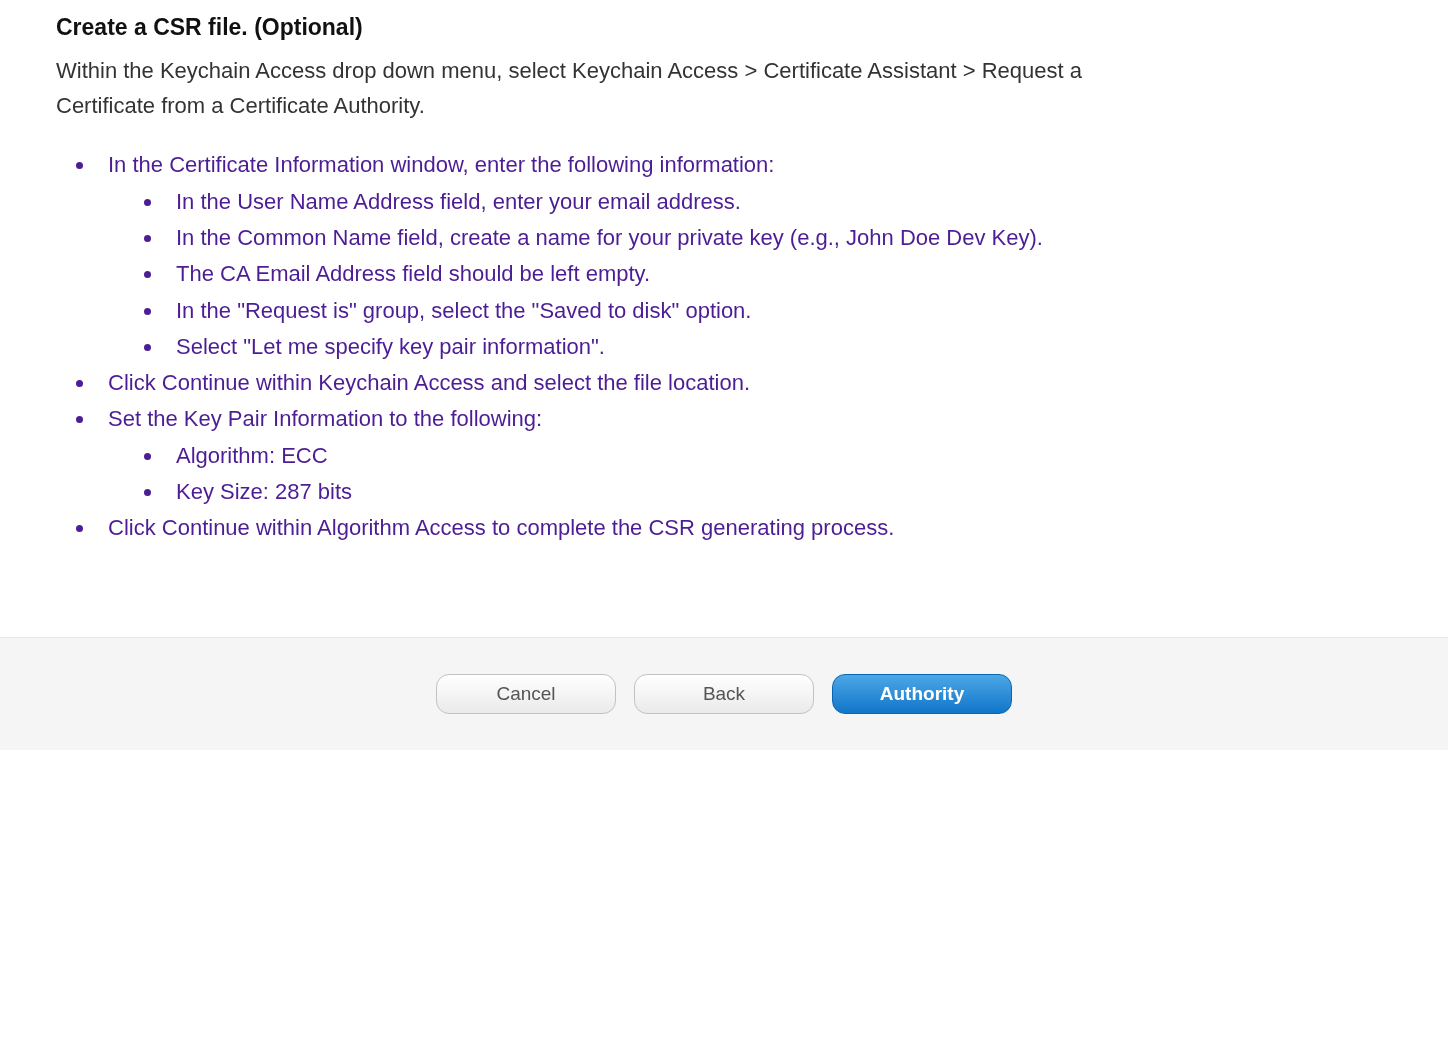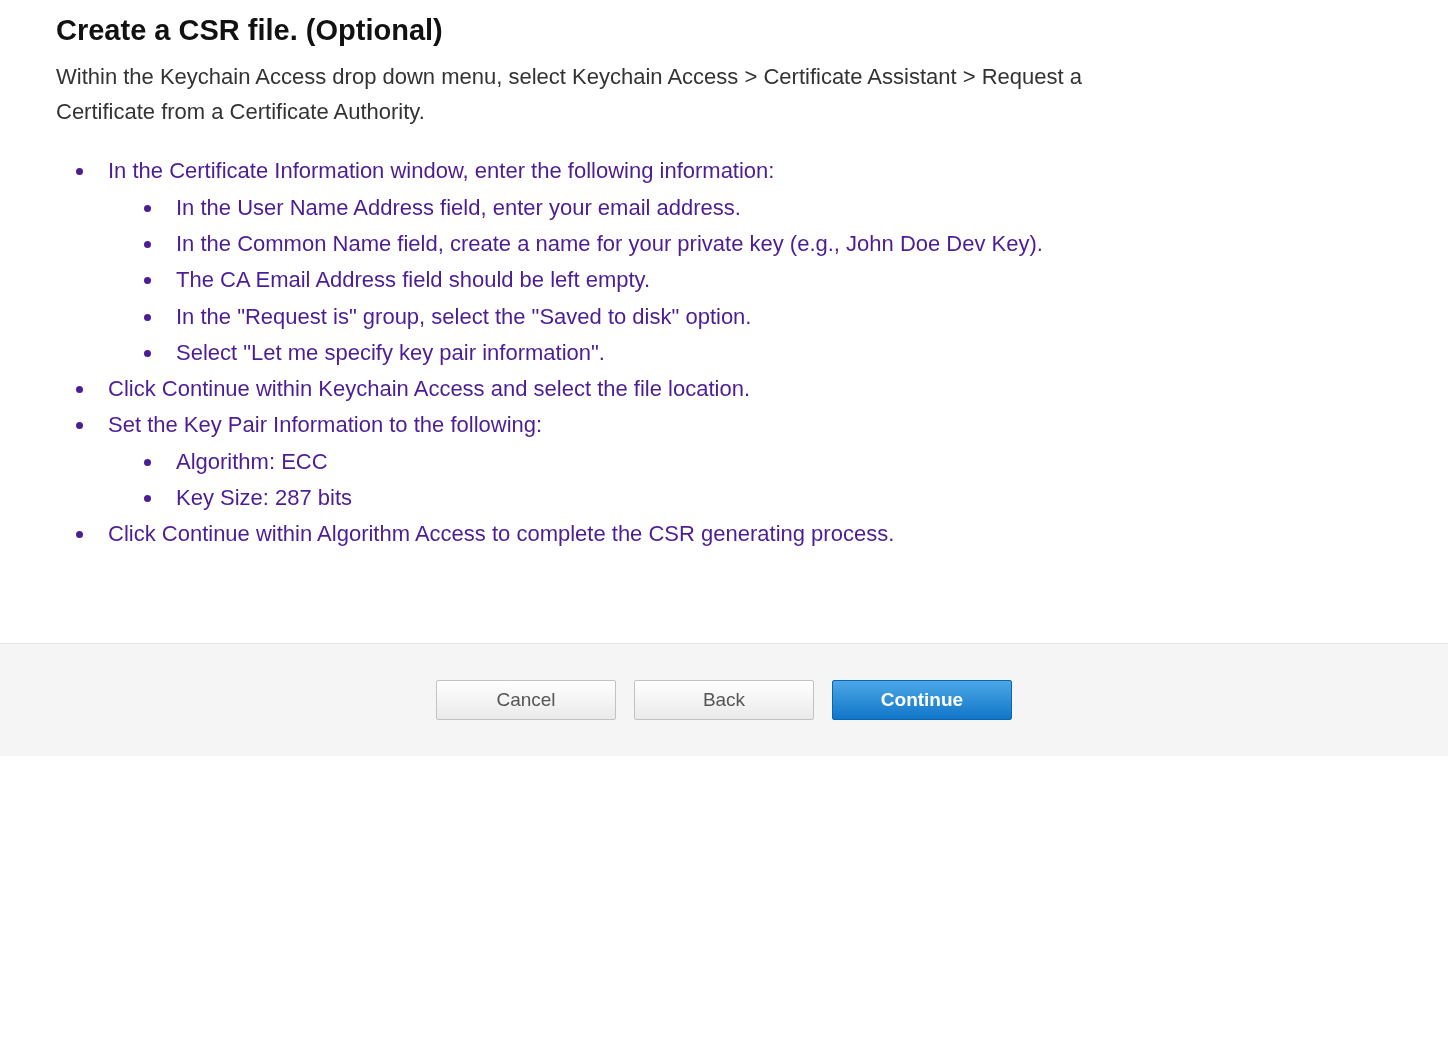--- a/index.html
+++ b/index.html
@@ -11,21 +11,21 @@
       font-family: "Lucida Grande", "Helvetica Neue", Helvetica, Arial, sans-serif;
       background: #ffffff;
       color: #333333;
       width: 1448px;
     }
     .content {
       padding: 14px 56px 40px 56px;
     }
     .heading {
       font-weight: bold;
-      font-size: 29px;
+      font-size: 23px;
       color: #111111;
       margin-bottom: 12px;
     }
     .para {
       font-size: 22px;
       line-height: 1.6;
       color: #333333;
       margin-bottom: 24px;
       max-width: 1120px;
     }
@@ -53,21 +53,21 @@
       border-top: 1px solid #e6e6e6;
       padding: 36px 0 36px 0;
       display: flex;
       justify-content: center;
       gap: 18px;
       margin-top: 50px;
     }
     .btn {
       font-family: inherit;
       font-size: 19px;
-      border-radius: 2px;
+      border-radius: 13px;
       padding: 8px 0;
       width: 180px;
       text-align: center;
       cursor: pointer;
       border: 1px solid;
     }
     .btn-secondary {
       background: linear-gradient(to bottom, #ffffff, #eaeaea);
       border-color: #c2c2c2;
       color: #555555;
@@ -105,14 +105,14 @@
         <li>Key Size: 287 bits</li>
       </ul>
     </li>
     <li>Click Continue within Algorithm Access to complete the CSR generating process.</li>
   </ul>
 </div>
 
 <div class="footer">
   <button class="btn btn-secondary">Cancel</button>
   <button class="btn btn-secondary">Back</button>
-  <button class="btn btn-primary">Continue</button>
+  <button class="btn btn-primary">Authority</button>
 </div>
 
 </body></html>

